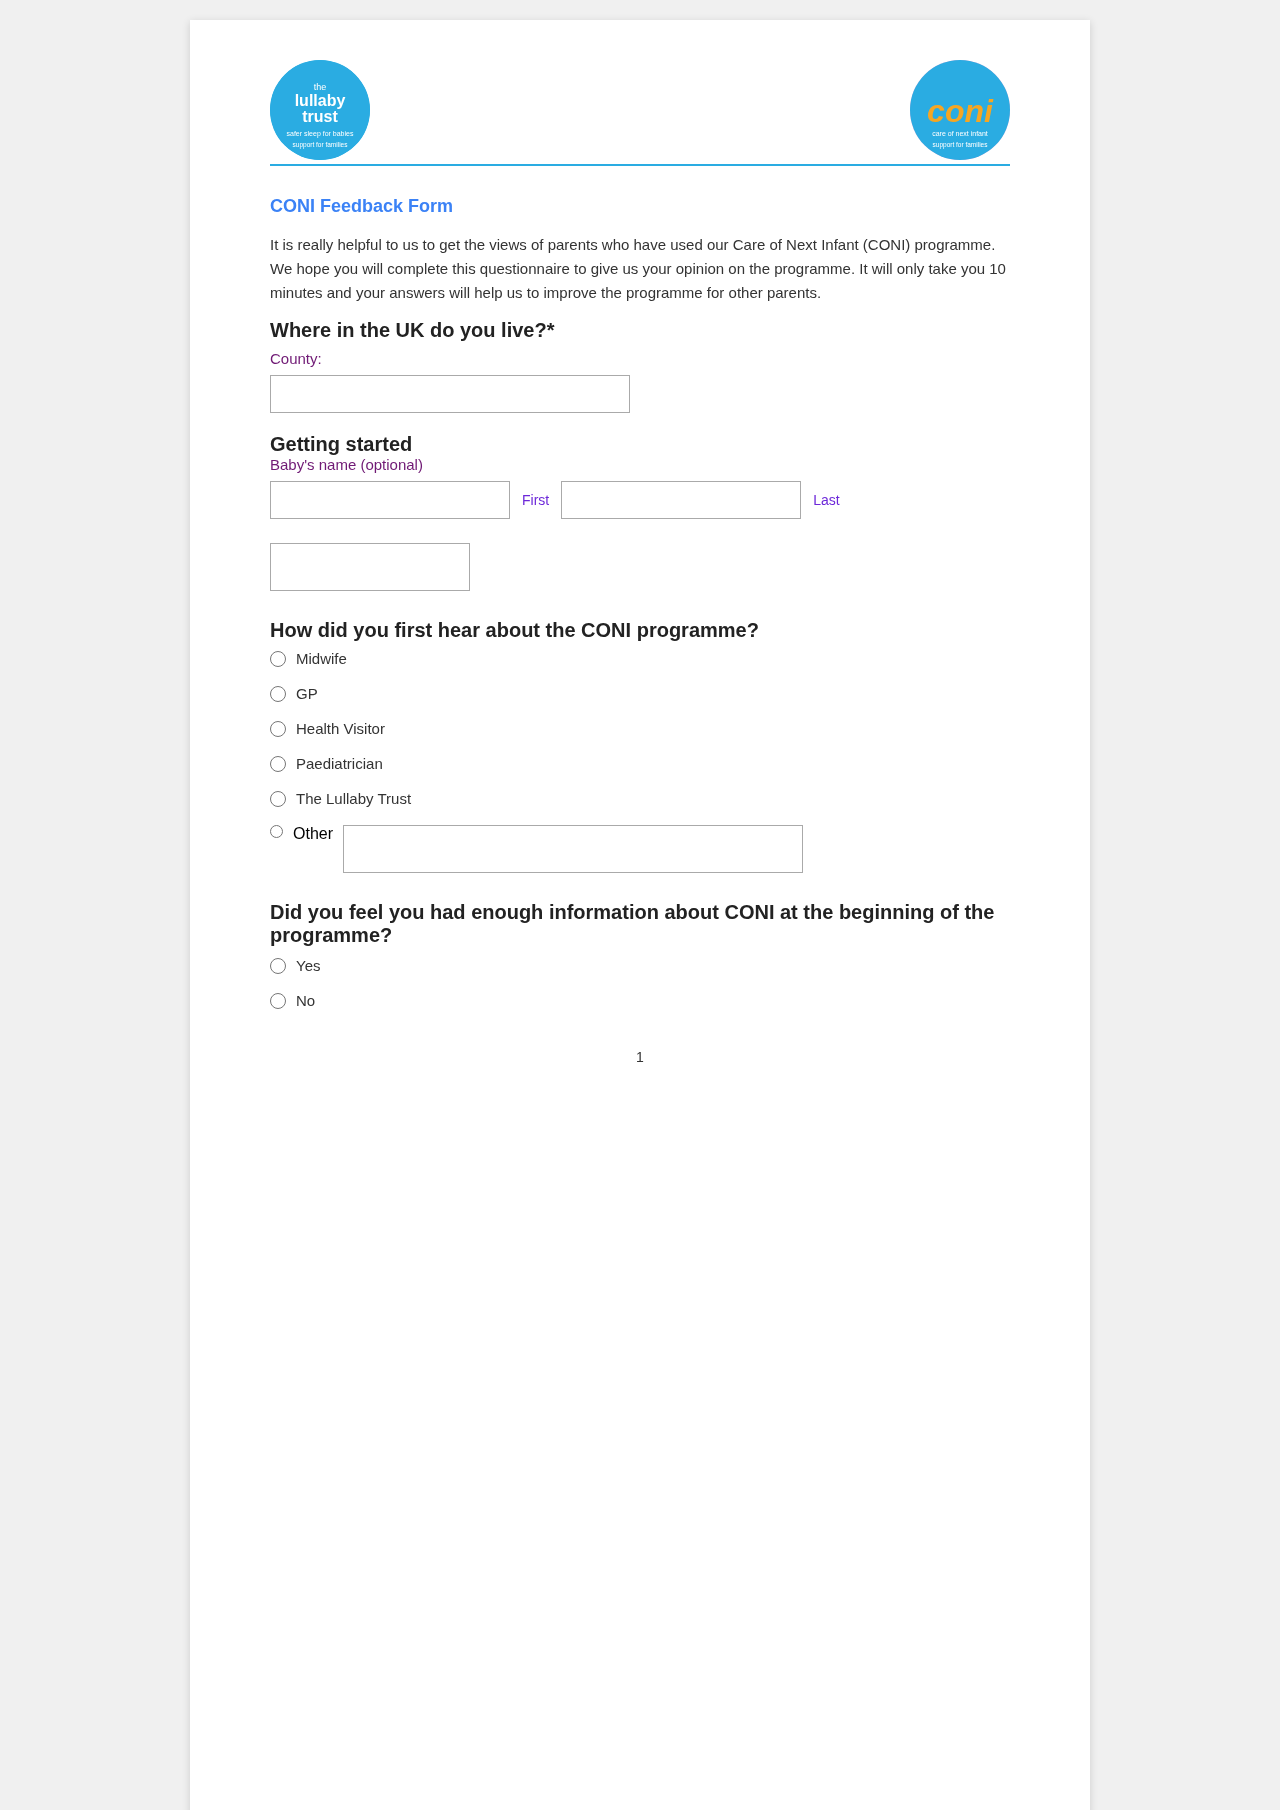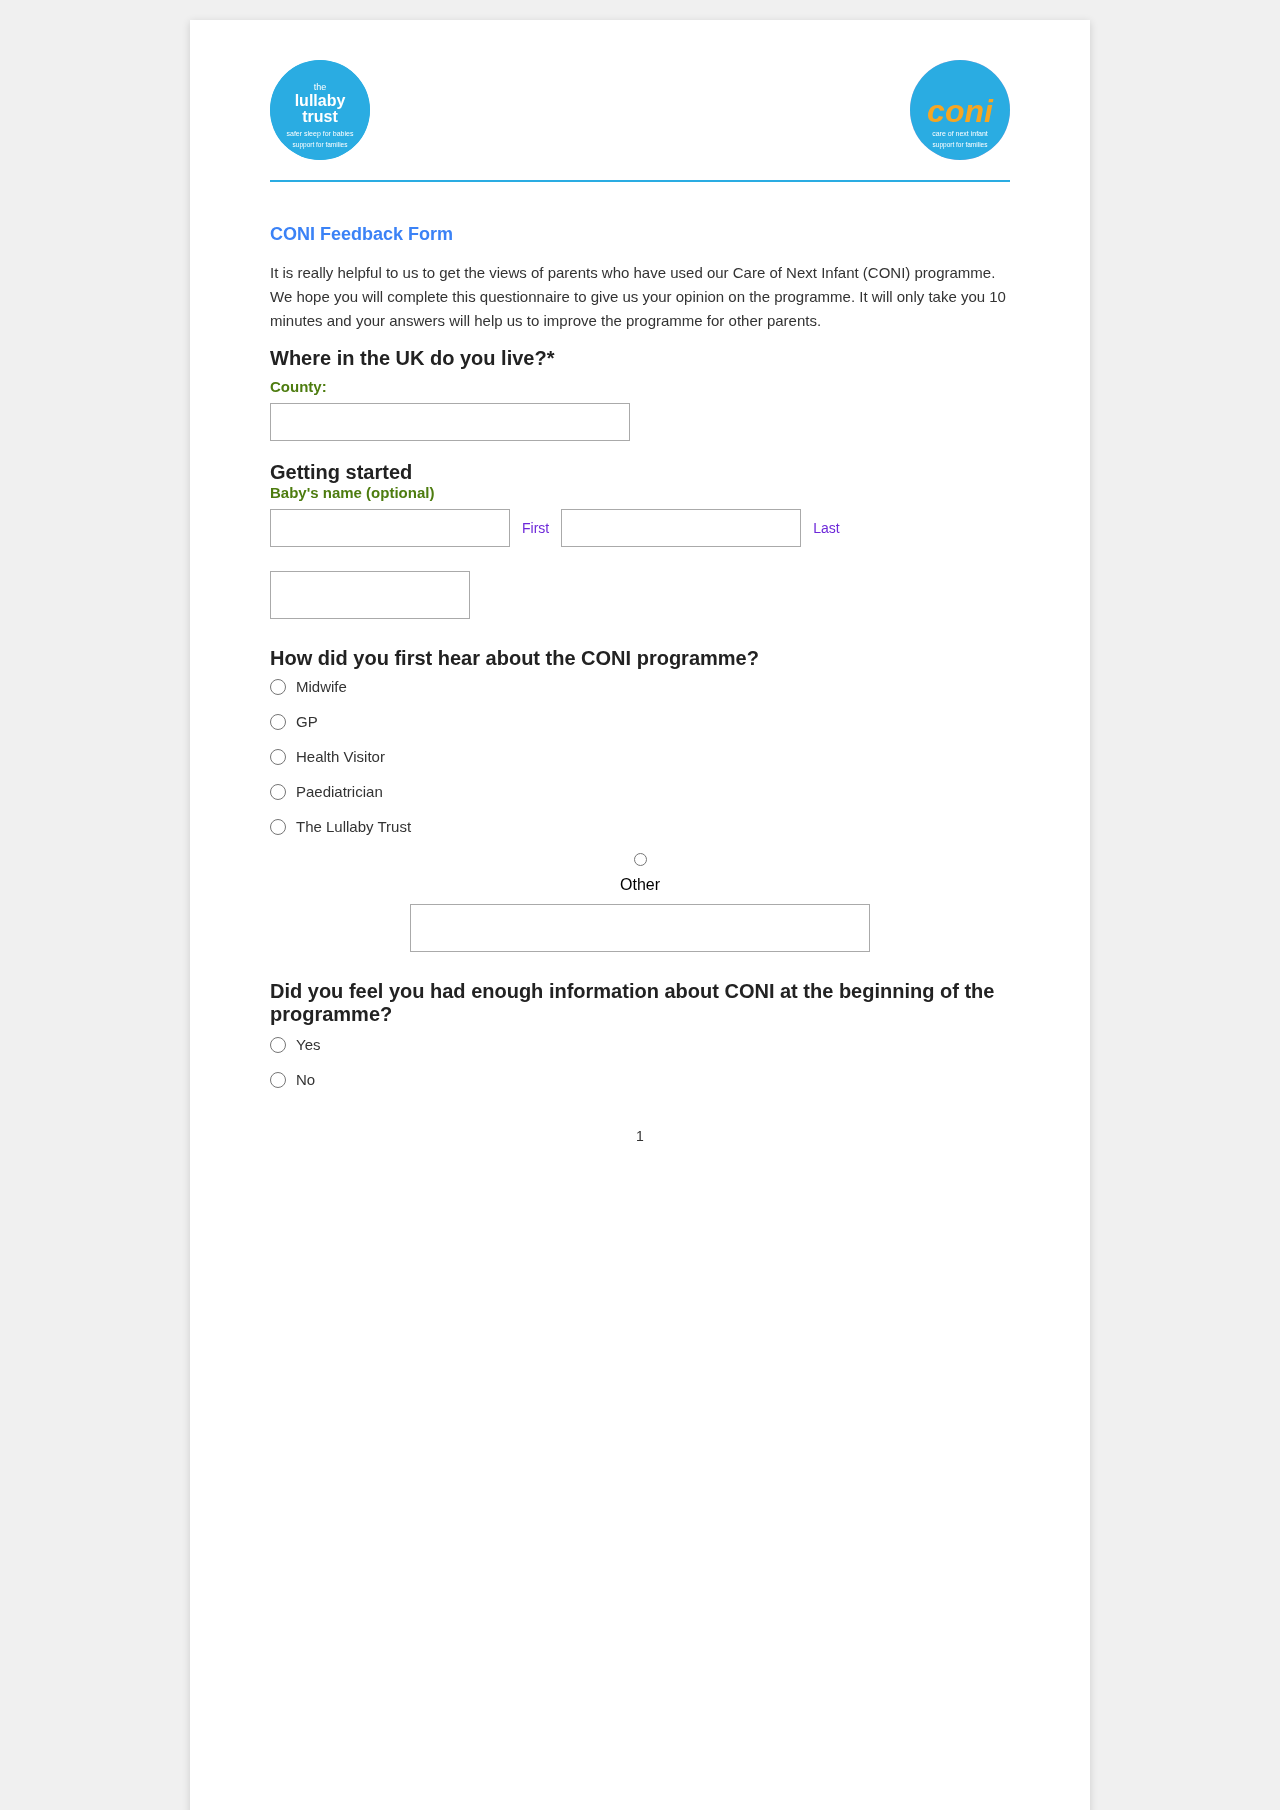--- a/index.html
+++ b/index.html
@@ -23,23 +23,23 @@
       padding: 40px 80px 60px 80px;
       position: relative;
       box-shadow: 0 2px 8px rgba(0,0,0,0.15);
     }
 
     
     .header {
       display: flex;
       justify-content: space-between;
       align-items: flex-start;
-      padding-bottom: 20px;
+      padding-bottom: 4px;
       border-bottom: 2px solid #2aace2;
-      margin-bottom: 42px;
+      margin-bottom: 30px;
     }
 
     
     .lullaby-circle {
       width: 100px;
       height: 100px;
       border-radius: 50%;
       background: #2aace2;
       display: flex;
       align-items: center;
@@ -76,22 +76,22 @@
 
     .question-label {
       font-size: 20px;
       font-weight: bold;
       color: #222;
       margin-bottom: 8px;
     }
 
     .sub-label {
       font-size: 15px;
-      font-weight: bold;
-      color: #4d7c0f;
+      font-weight: normal;
+      color: #701a75;
       margin-bottom: 8px;
     }
 
     .section-heading {
       font-size: 20px;
       font-weight: bold;
       color: #222;
       margin-bottom: 0;
       margin-top: 8px;
     }
@@ -142,24 +142,23 @@
     .radio-item input[type="radio"] {
       width: 16px;
       height: 16px;
       cursor: pointer;
       accent-color: #2aace2;
       flex-shrink: 0;
     }
 
     .other-row {
       display: flex;
-      align-items: center;
+      align-items: flex-start;
       gap: 10px;
       margin-bottom: 28px;
-      flex-direction: column;
     }
 
     .other-text-input {
       border: 1px solid #aaa;
       height: 48px;
       width: 460px;
       padding: 4px 8px;
       font-size: 14px;
     }
 

